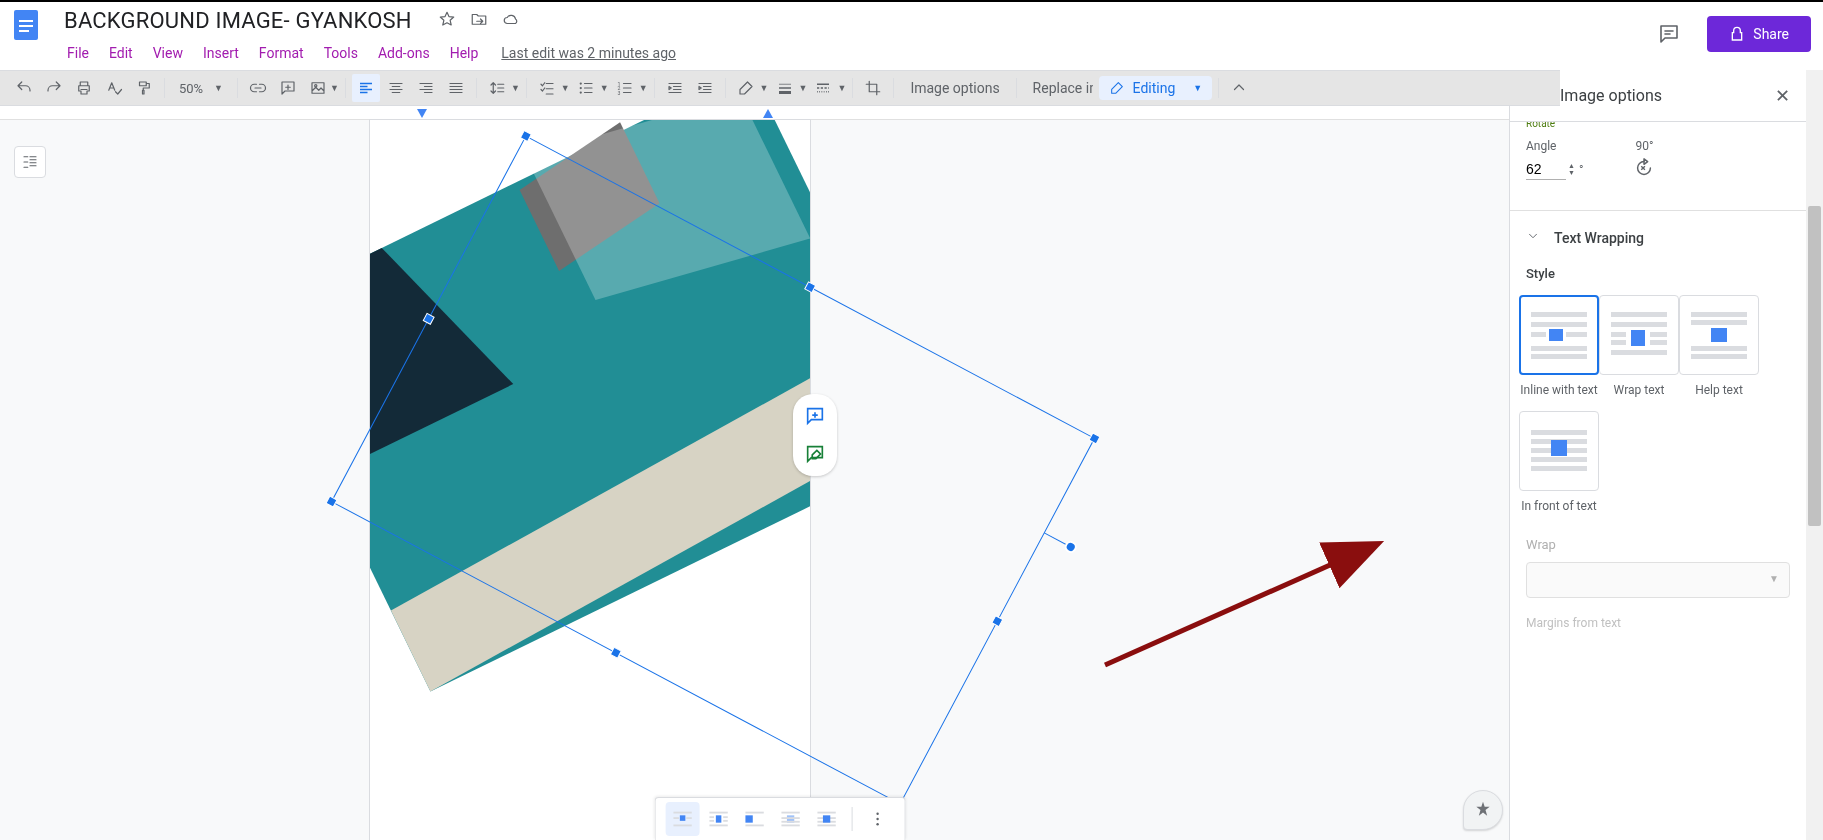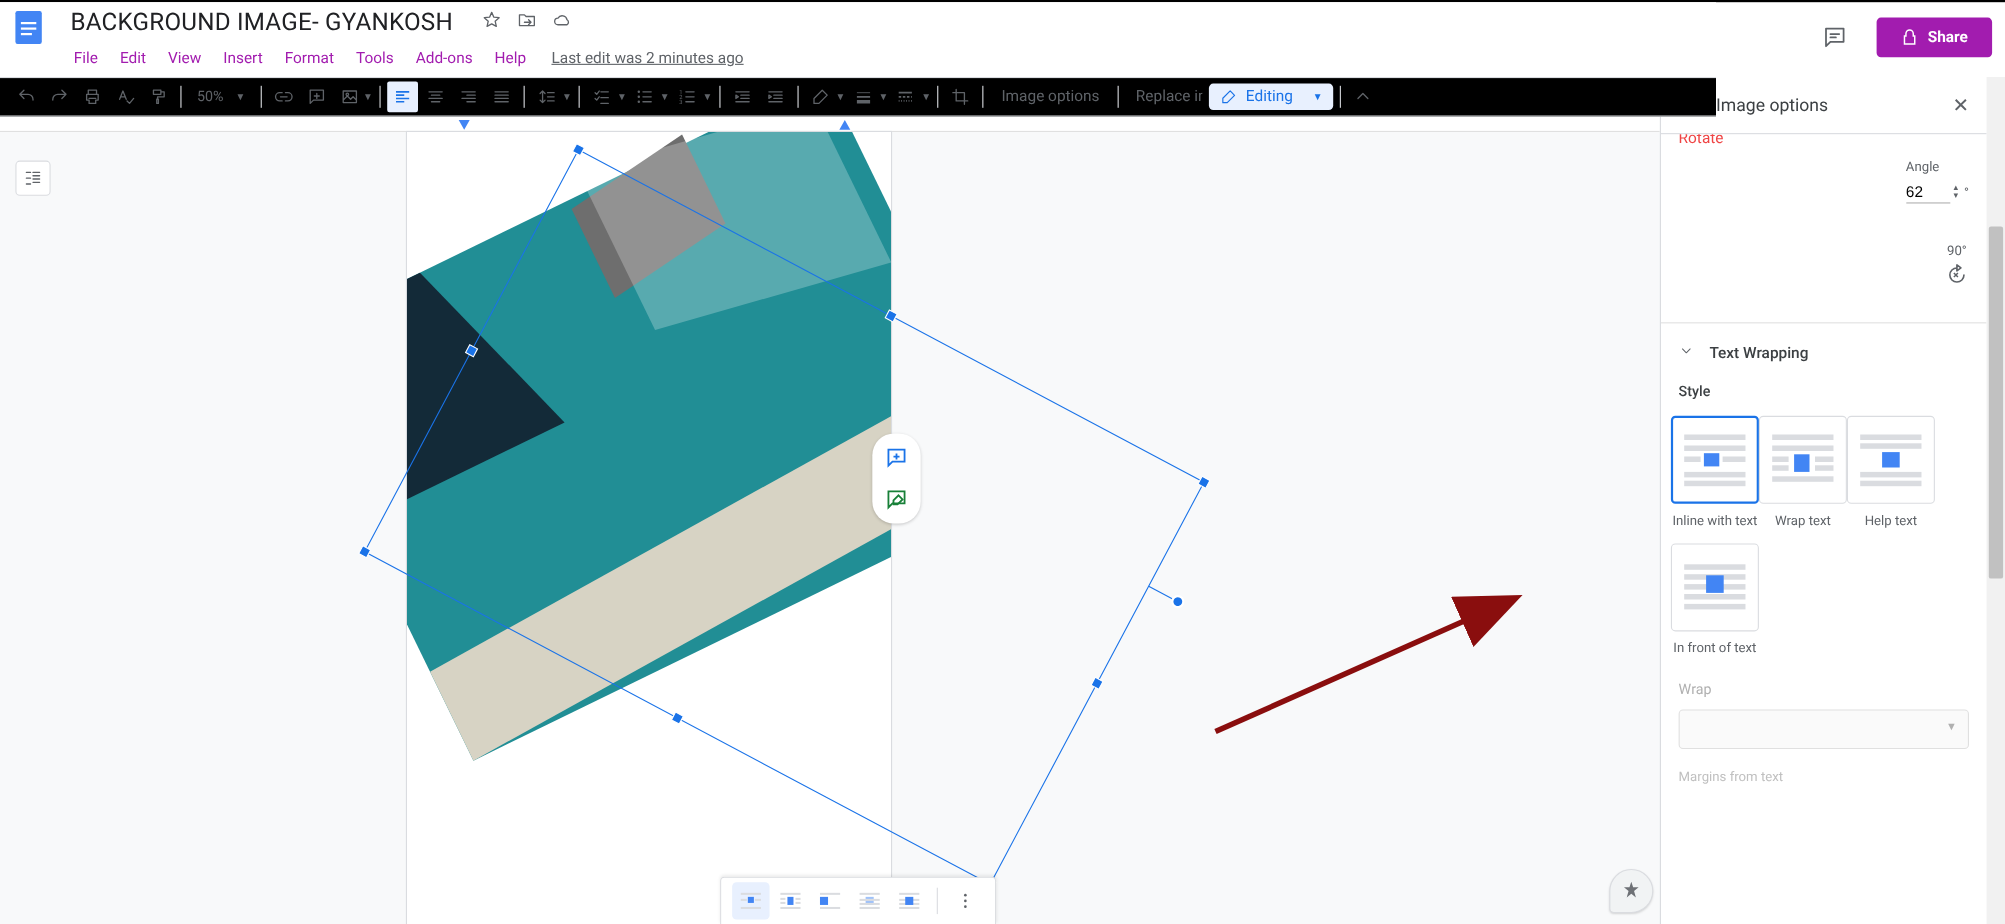--- a/index.html
+++ b/index.html
@@ -19,24 +19,24 @@
 .title-icons { display:flex; gap:14px; margin-left:20px; color:#5f6368; align-items:center; }
 
 
 .menubar { display:flex; align-items:center; height:30px; padding-left:58px; gap:2px; }
 .menubar .mitem { padding:4px 9px; font-size:14px; color:#a21caf; border-radius:4px; cursor:pointer; }
 .menubar .lastedit { margin-left:12px; font-size:14px; color:#5f6368; text-decoration:underline; cursor:pointer; }
 
 
 .rightbtns { position:absolute; top:14px; right:12px; display:flex; align-items:center; gap:18px; }
 .chatbtn { width:40px; height:40px; display:flex; align-items:center; justify-content:center; border-radius:4px; }
-.sharebtn { background:#a21caf; color:#fff; display:flex; align-items:center; gap:8px; padding:10px 22px; border-radius:4px; font-size:14px; font-weight:700; cursor:pointer; }
-
-
-.toolbar { position:absolute; top:70px; left:0; right:263px; height:36px; border-top:1px solid #dadce0; border-bottom:1px solid #dadce0; display:flex; align-items:center; padding:0 10px; gap:2px; background:#000000; z-index:5; }
+.sharebtn { background:#6d28d9; color:#fff; display:flex; align-items:center; gap:8px; padding:10px 22px; border-radius:4px; font-size:14px; font-weight:400; cursor:pointer; }
+
+
+.toolbar { position:absolute; top:70px; left:0; right:263px; height:36px; border-top:1px solid #dadce0; border-bottom:1px solid #dadce0; display:flex; align-items:center; padding:0 10px; gap:2px; background:#e5e5e5; z-index:5; }
 .tb { width:28px; height:28px; display:flex; align-items:center; justify-content:center; border-radius:2px; color:#5f6368; cursor:pointer; }
 .tb.active { background:#e8f0fe; color:#1a73e8; }
 .tbsep { width:1px; height:20px; background:#dadce0; margin:0 4px; }
 .zoom { display:flex; align-items:center; gap:4px; font-size:13px; color:#5f6368; padding:0 8px; cursor:pointer; min-width:60px; }
 .tdrop { display:flex; align-items:center; }
 .tbtext { font-size:14px; color:#5f6368; padding:0 10px; cursor:pointer; white-space:nowrap; }
 .modepill { display:flex; align-items:center; gap:8px; background:#e8f0fe; color:#1a73e8; padding:4px 10px; border-radius:4px; font-size:14px; cursor:pointer; margin-left:4px; }
 .modepill .chev { color:#1a73e8; }
 
 
@@ -74,24 +74,24 @@
 
 
 .sidebar { position:absolute; top:70px; right:17px; bottom:0; width:297px; border-left:1px solid #dadce0; background:#fff; display:flex; flex-direction:column; }
 .sidebar-scrollbar { position:absolute; top:70px; right:0; bottom:0; width:17px; background:#f1f1f1; }
 .sidebar-scrollbar .thumb { position:absolute; left:2px; right:2px; top:136px; height:320px; background:#c1c1c1; border-radius:2px; }
 .sb-head { display:flex; align-items:center; gap:12px; padding:14px 16px; border-bottom:1px solid #dadce0; height:52px; }
 .sb-head .icn { color:#1a73e8; display:flex; }
 .sb-head .ttl { font-size:16px; font-weight:400; color:#3c4043; }
 .sb-head .close { margin-left:auto; color:#5f6368; cursor:pointer; font-size:18px; }
 .sb-body { flex:1; overflow:hidden; padding:0px 16px 0 16px; position:relative; }
-.rotate-partial { color:#ef4444; font-size:14px; margin-top:-4px; margin-bottom:10px; }
+.rotate-partial { color:#4d7c0f; font-size:10px; margin-top:-4px; margin-bottom:10px; }
 .anglelbl { font-size:12px; color:#5f6368; margin-bottom:6px; }
 .deg90 { font-size:12px; color:#5f6368; }
-.anglerow { display:flex; align-items:flex-end; gap:36px;flex-direction:column; }
+.anglerow { display:flex; gap:50px; }
 .anglectl { display:flex; flex-direction:column; }
 .angleinput { display:flex; align-items:center; gap:2px; }
 .angleinput input { width:40px; border:none; border-bottom:1px solid #b0b0b0; font-size:14px; padding:2px 0; outline:none; background:transparent; text-align:left; }
 .stepper { display:flex; flex-direction:column; font-size:7px; color:#5f6368; line-height:7px; cursor:pointer; }
 .degmark { font-size:12px; color:#5f6368; margin-left:2px; }
 .rot90btn { color:#5f6368; cursor:pointer; margin-bottom:4px; }
 
 .section-sep { height:1px; background:#e0e0e0; margin:24px -16px 0 -16px; }
 .section-head { display:flex; align-items:center; gap:14px; padding:18px 0 16px 0; cursor:pointer; }
 .section-head .chev { color:#5f6368; font-size:12px; transform:rotate(0deg); }

